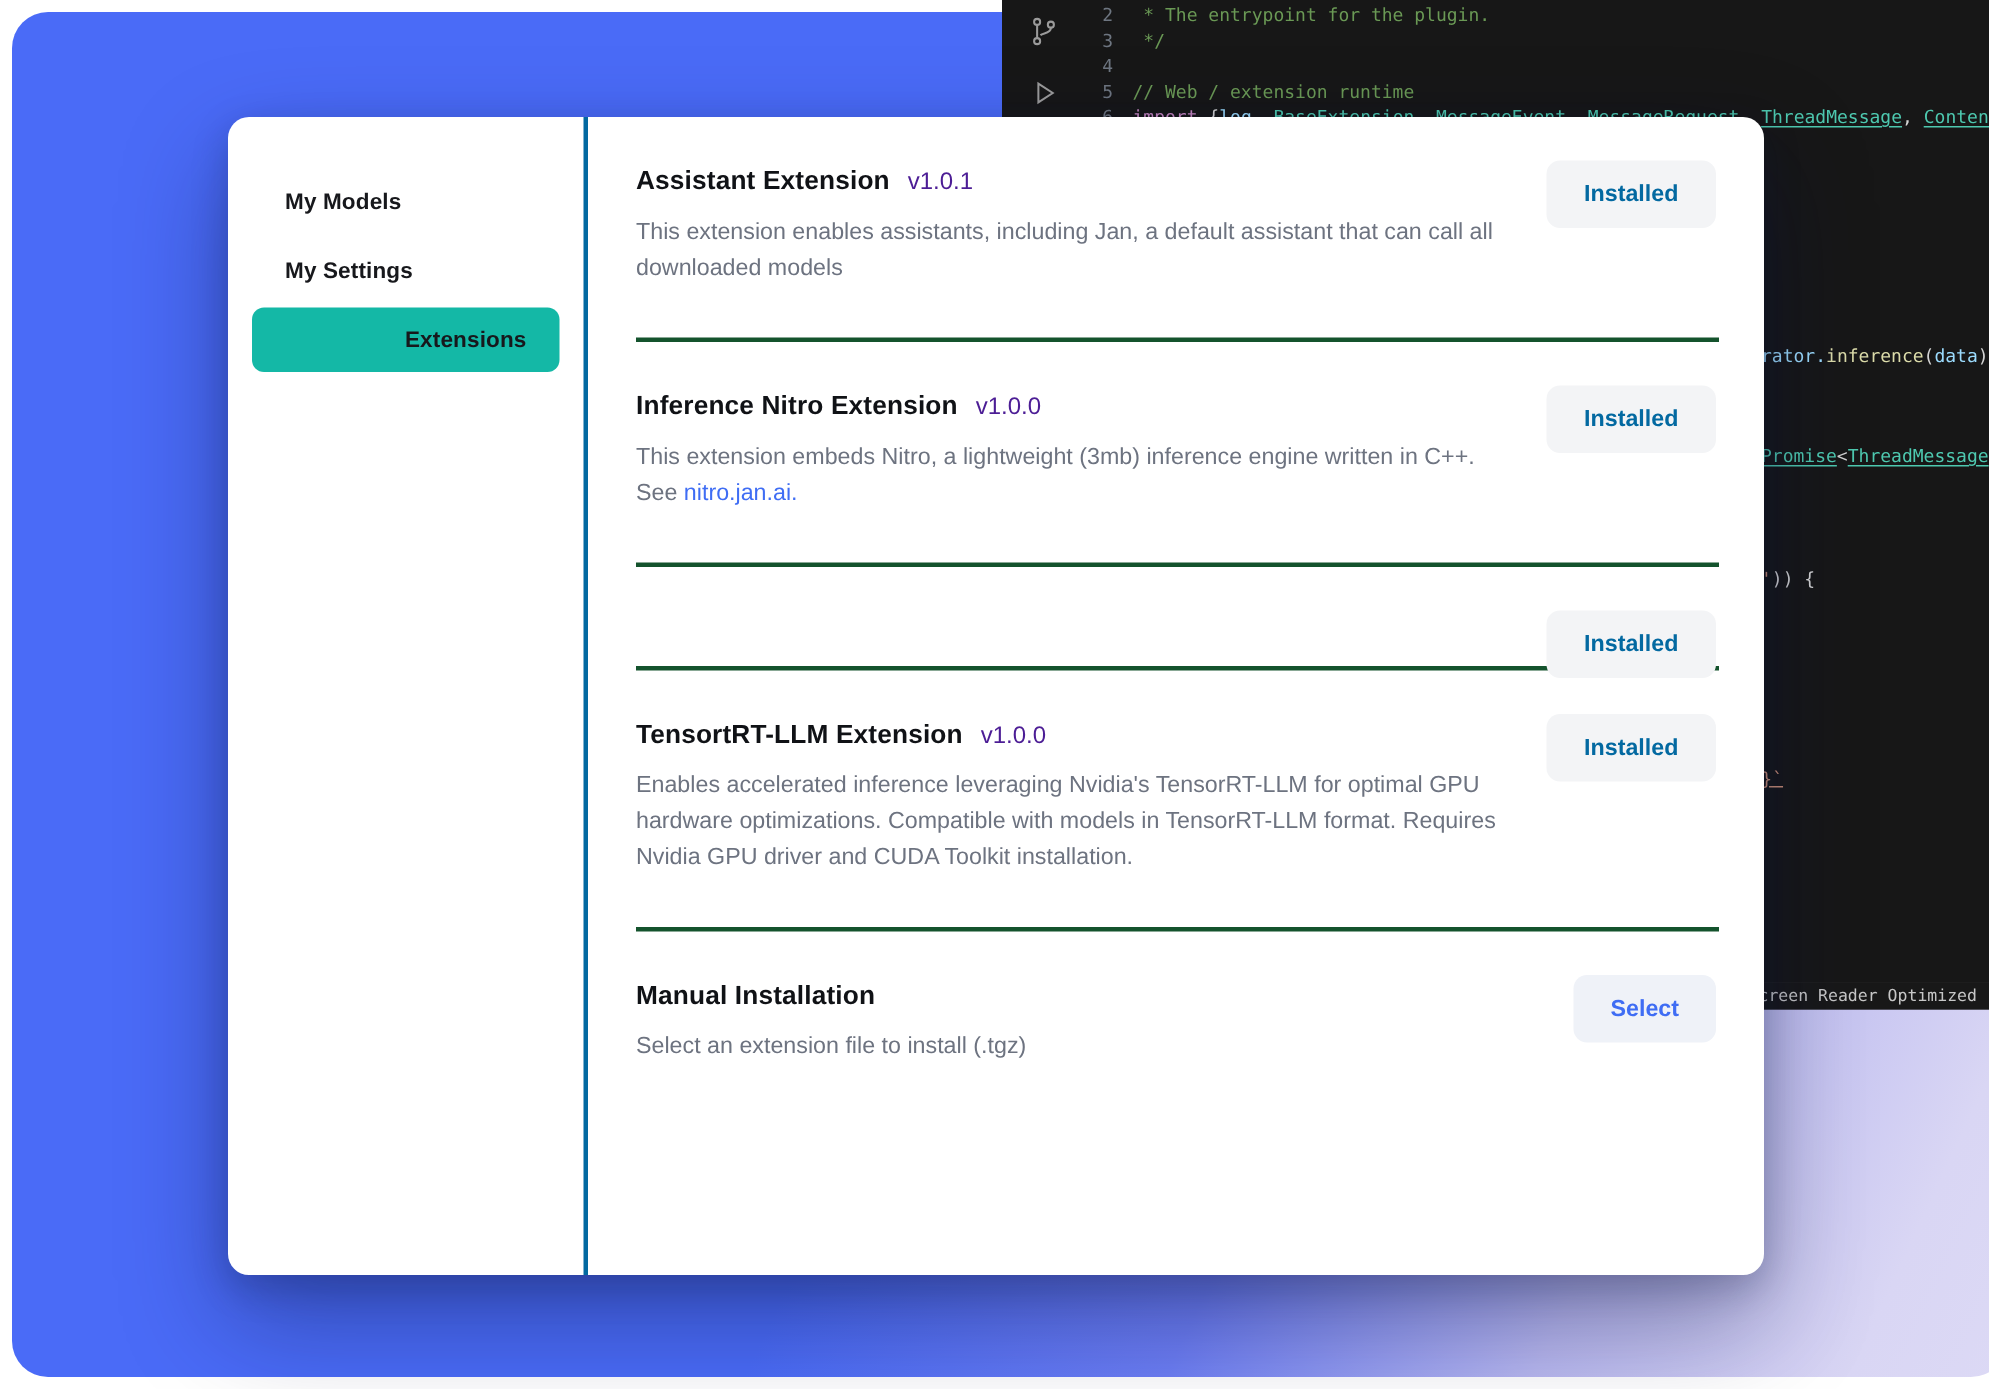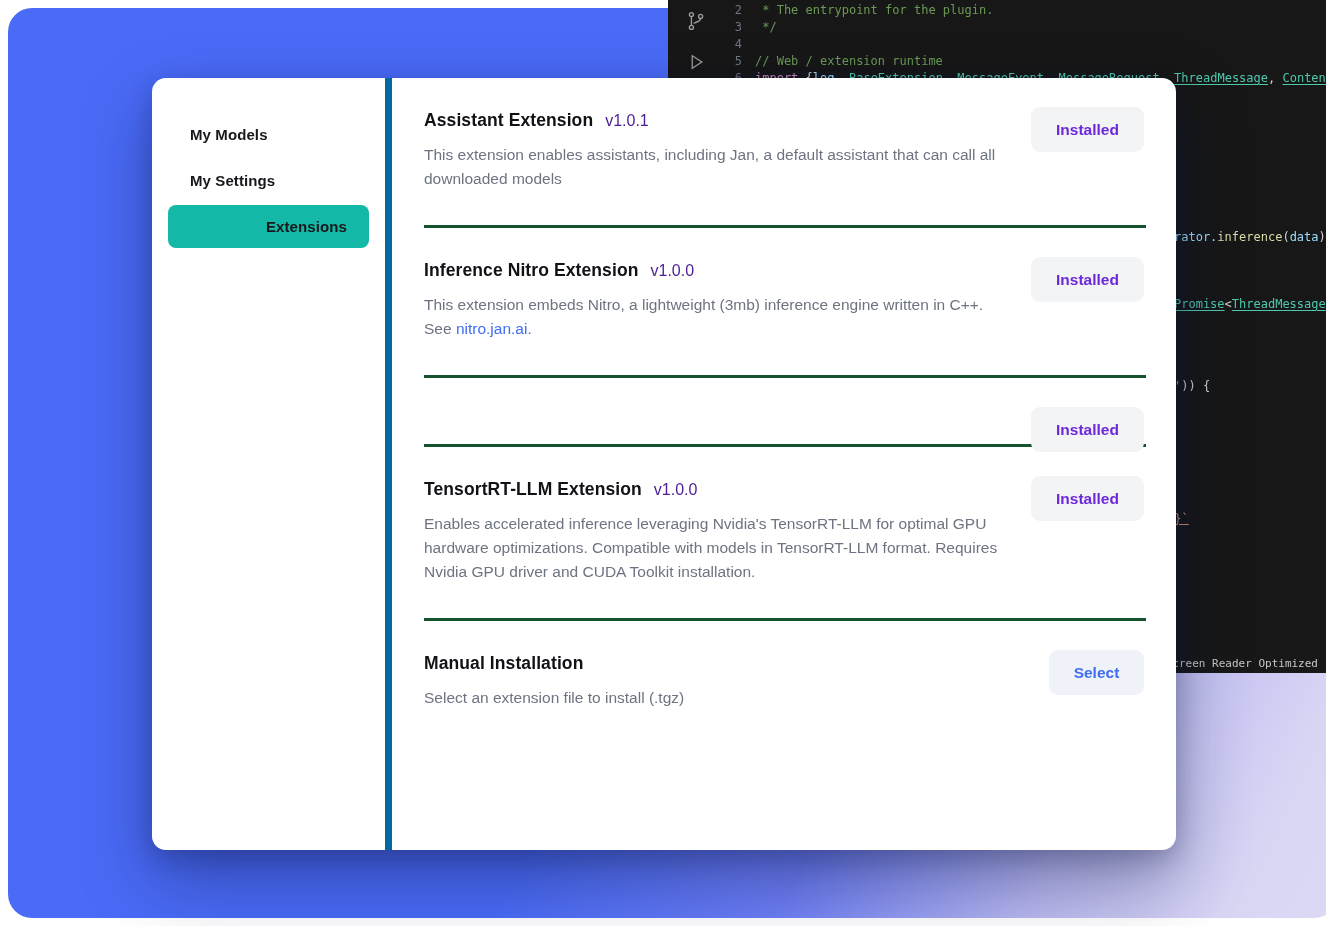--- a/index.html
+++ b/index.html
@@ -46,39 +46,39 @@
     background:#181818;border-left:1px solid #454545;padding:0 8px;height:18px;line-height:18px;
     color:#c7c7c7;white-space:nowrap;
   }
 
   
   .modal{
     position:absolute;left:152px;top:78px;width:1024px;height:772px;
     background:#ffffff;border-radius:14px;display:flex;overflow:hidden;
     box-shadow:0 30px 70px rgba(10,18,60,.38),0 8px 24px rgba(10,18,60,.22);
   }
-  .sidebar{flex:0 0 240px;width:240px;border-right:7px solid #0369a1;padding-top:32px;box-sizing:border-box;}
+  .sidebar{flex:0 0 240px;width:240px;border-right:3px solid #0369a1;padding-top:32px;box-sizing:border-box;}
   .side-item{
     margin:3px 16px;padding:13px 22px;border-radius:8px;
     font-size:15px;font-weight:700;color:#17181c;cursor:pointer;letter-spacing:.1px;
   }
   .side-item.active{background:#14b8a6;text-align:right;}
 
   .content{flex:1;padding:0 30px 0 32px;overflow:hidden;}
   .section{position:relative;border-bottom:3px solid #14532d;padding:32px 0 34px;}
   .section.last{border-bottom:none;}
   .sec-header{display:flex;align-items:baseline;gap:12px;padding-right:140px;}
   .sec-title{margin:0;font-size:17.5px;font-weight:700;color:#101216;letter-spacing:.1px;}
   .sec-version{font-size:16px;color:#4c1d95;}
   .sec-desc{margin:12px 0 0;font-size:15.5px;line-height:24px;color:#6d7380;max-width:578px;}
   .link{color:#3f6df4;text-decoration:none;cursor:pointer;}
   .btn{
     position:absolute;right:2px;top:29px;
     min-width:113px;height:45px;padding:0 20px;border:none;border-radius:9px;
-    background:#f3f4f6;color:#6d28d9;font-size:15.5px;font-weight:600;
+    background:#f3f4f6;color:#0369a1;font-size:15.5px;font-weight:600;
     font-family:"Liberation Sans",sans-serif;cursor:pointer;
   }
   .btn.primary{min-width:95px;background:#eff2f8;color:#3f6df4;}
 </style>
 </head>
 <body>
 
 <div class="stage">
 
   <div class="gradient-panel"></div>

